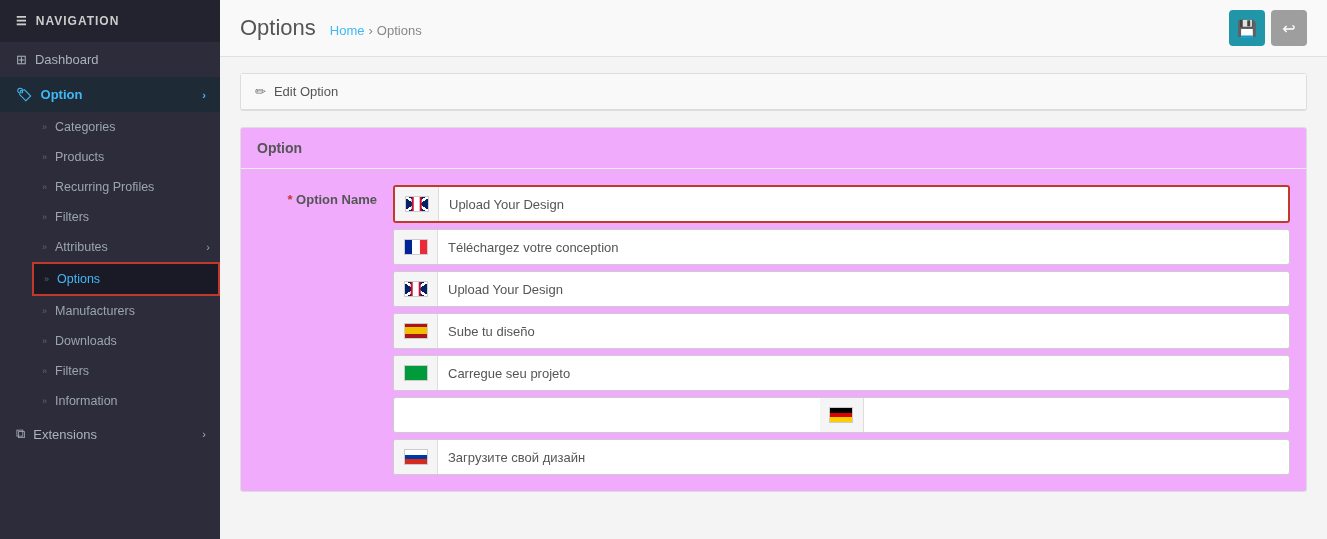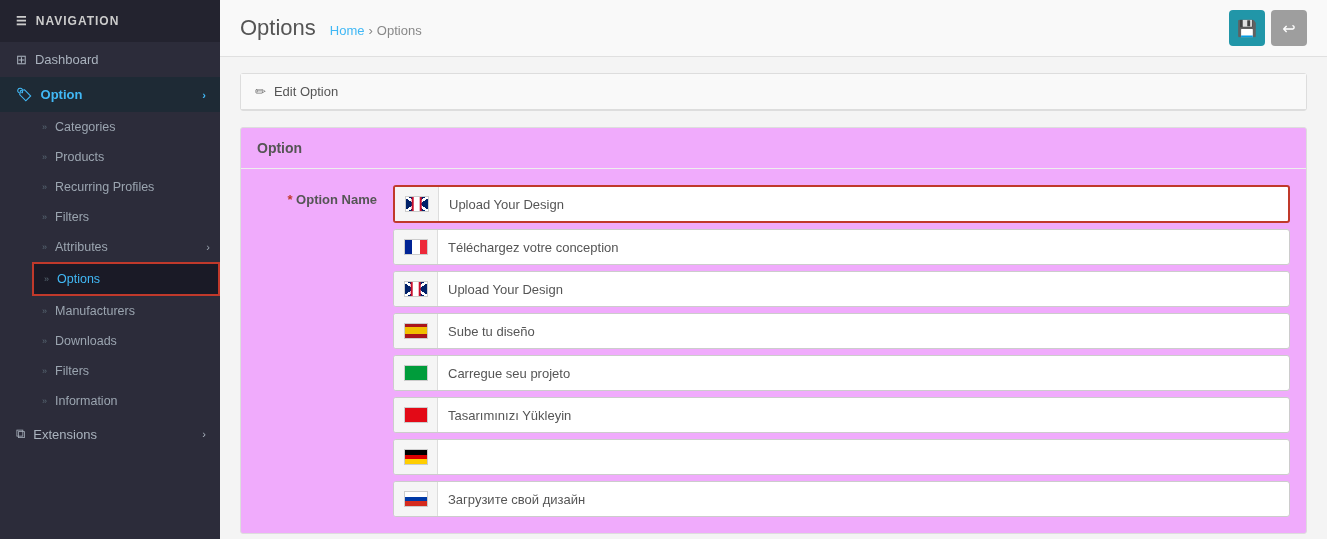--- a/index.html
+++ b/index.html
@@ -147,20 +147,21 @@
     }
     .fields-col { flex: 1; display: flex; flex-direction: column; gap: 6px; }
 
     .lang-input-row {
       display: flex;
       align-items: center;
       border: 1px solid #ccc;
       border-radius: 3px;
       background: #fff;
       overflow: hidden;
+      justify-content: center;
     }
     .lang-input-row.highlighted { border: 2px solid #c0392b; }
     .flag-btn {
       width: 44px;
       min-width: 44px;
       display: flex;
       align-items: center;
       justify-content: center;
       background: #f5f5f5;
       border-right: 1px solid #ddd;
@@ -346,26 +347,20 @@
               <input class="lang-text-input" type="text" value="Sube tu diseño" style="">
             </div>
 
             <div class="lang-input-row">
               <div class="flag-btn">
                 <span class="flag-icon flag-br"></span>
               </div>
               <input class="lang-text-input" type="text" value="Carregue seu projeto" style="">
             </div>
 
-            <div class="lang-input-row">
-              <div class="flag-btn">
-                <span class="flag-icon flag-tr"></span>
-              </div>
-              <input class="lang-text-input" type="text" value="Tasarımınızı Yükleyin" style="">
-            </div>
 
             <div class="lang-input-row">
               <div class="flag-btn">
                 <span class="flag-icon flag-de"></span>
               </div>
             </div>
 
             <div class="lang-input-row">
               <div class="flag-btn">
                 <span class="flag-icon flag-ru"></span>

